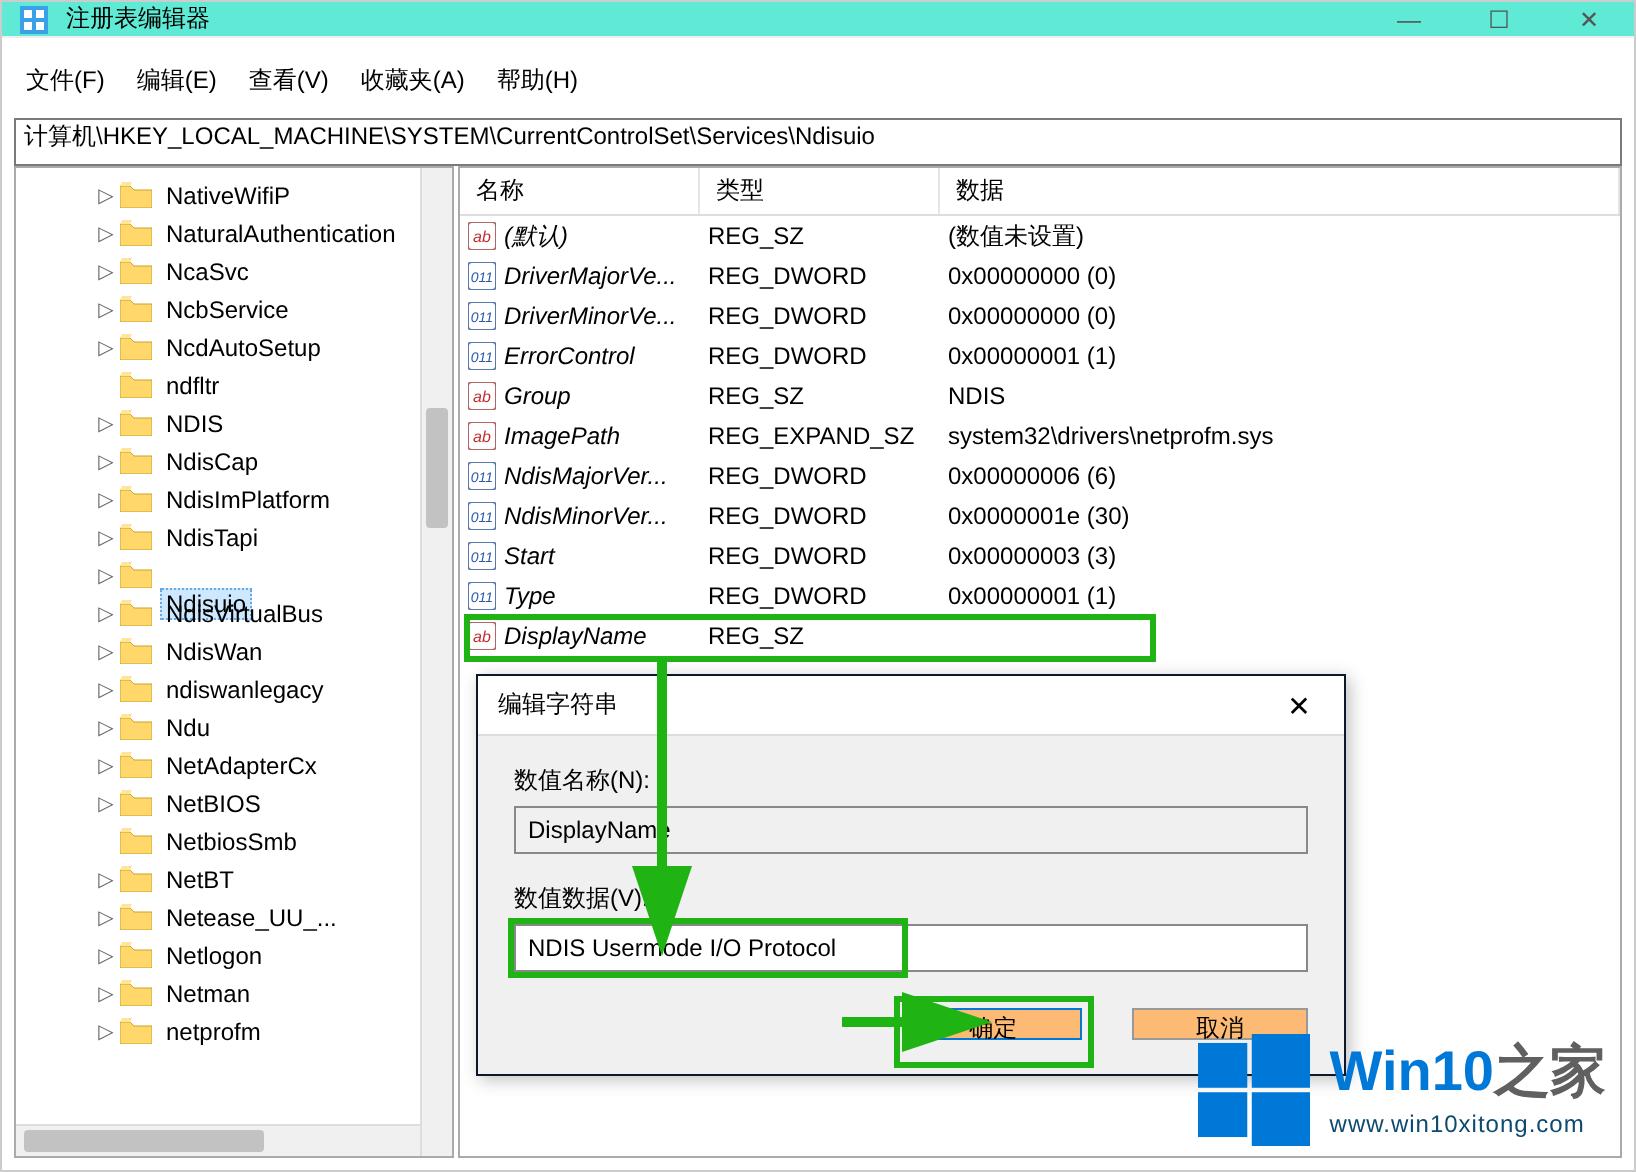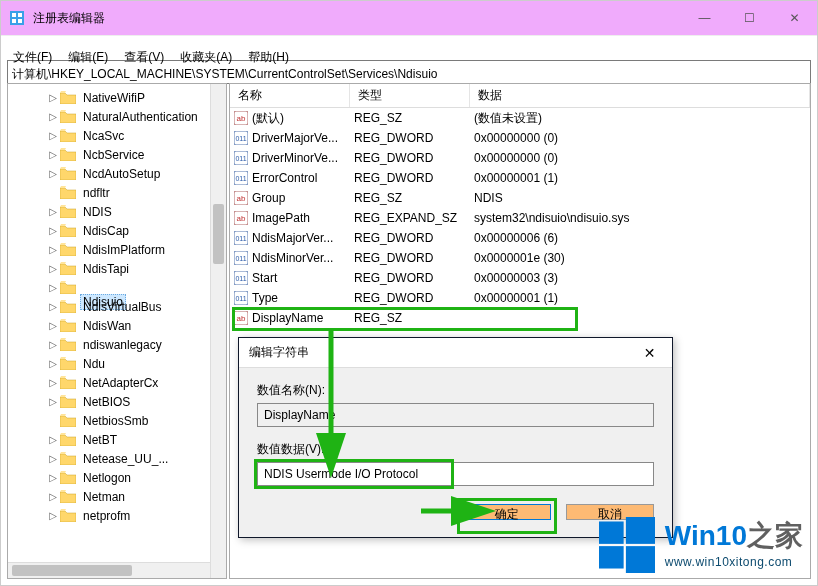--- a/index.html
+++ b/index.html
@@ -10,24 +10,24 @@
     color: #000;
     background: #fff;
     width: 818px;
     height: 586px;
     position: relative;
     overflow: hidden;
     border: 1px solid #ccc;
   }
   
   .titlebar {
-    height: 35px;
+    height: 18px;
     display: flex;
     align-items: center;
-    background: #f0abfc;
+    background: #5eead4;
     border-bottom: 1px solid #eee;
   }
   .titlebar .app-icon {
     width: 16px; height: 16px;
     margin: 0 8px;
     display: inline-flex;
   }
   .titlebar .title { flex: 0 0 auto; }
   .titlebar .spacer { flex: 1; }
   .win-controls { display: flex; }
@@ -40,24 +40,24 @@
   .menubar {
     height: 22px;
     display: flex;
     align-items: center;
     padding-left: 4px;
   }
   .menubar span { padding: 2px 8px; margin-top: 20px; }
   
   .addressbar {
     height: 24px;
-    margin: 2px 6px;
+    margin: 18px 6px;
     border: 1px solid #7a7a7a;
     display: flex;
-    align-items: flex-end;
+    align-items: flex-start;
     padding: 0 4px;
     background: #fff;
   }
   
   .main {
     display: flex;
     position: absolute;
     top: 80px; left: 0; right: 0; bottom: 0;
   }
   .tree {
@@ -116,21 +116,21 @@
   .col-name { width: 120px; }
   .col-type { width: 120px; }
   .col-data { flex: 1; }
   .list-body { }
   .list-row {
     display: flex;
     height: 20px;
     align-items: center;
   }
   .list-row .cell { padding-left: 4px; overflow: hidden; text-overflow: ellipsis; white-space: nowrap; }
-  .list-row .cell.col-name { display:flex; align-items:center; gap:4px; }
+  .list-row .cell.col-name { display:flex; align-items:center; gap:4px;font-style:italic; }
   .val-icon { width:14px; height:14px; flex-shrink:0; }
   
   .hl-row {
     position: absolute;
     border: 3px solid #1fb314;
     pointer-events: none;
   }
   
   .dialog {
     position: absolute;
@@ -499,21 +499,21 @@
         </div>
         <div class="list-row">
           <div class="cell col-name">
             <span class="val-icon"><svg viewBox="0 0 14 14">
                 <rect width="14" height="14" rx="2" fill="#fff" stroke="#b06868"></rect>
                 <text x="7" y="10" text-anchor="middle" font-size="8" fill="#c03030" font-family="Arial">ab</text>
               </svg></span>
             <span>ImagePath</span>
           </div>
           <div class="cell col-type">REG_EXPAND_SZ</div>
-          <div class="cell col-data">system32\ndisuio\ndisuio.sys</div>
+          <div class="cell col-data">system32\drivers\netprofm.sys</div>
         </div>
         <div class="list-row">
           <div class="cell col-name">
             <span class="val-icon"><svg viewBox="0 0 14 14">
                 <rect width="14" height="14" rx="2" fill="#fff" stroke="#5878b0"></rect>
                 <text x="7" y="10" text-anchor="middle" font-size="7" fill="#2a5aa8" font-family="Arial">011</text>
               </svg></span>
             <span>NdisMajorVer...</span>
           </div>
           <div class="cell col-type">REG_DWORD</div>
@@ -581,21 +581,21 @@
     <div class="dlg-label"><span>数值数据(V):</span></div>
     <div style="position:relative">
       <input class="dlg-input" value="NDIS Usermode I/O Protocol" style="">
       <div class="hl-row" style="left:-3px;top:-3px;width:200px;height:30px"></div>
     </div>
     <div class="dlg-btns">
       <span style="position:relative;display:inline-block">
         <button class="dlg-btn ok">确定</button>
         <div class="hl-row" style="left:-6px;top:-6px;width:100px;height:36px"></div>
       </span>
-      <button class="dlg-btn" style="margin-left:12px">取消</button>
+      <button class="dlg-btn" style="margin-left:22px">取消</button>
     </div>
   </div>
 </div>
 
 <div class="arrow" style="left:290px;top:328px">
   <svg width="80" height="150">
     <defs>
         <marker id="ah1" markerWidth="10" markerHeight="10" refX="6" refY="3" orient="auto">
           <path d="M0,0 L0,6 L9,3 z" fill="#1fb314"></path>
         </marker>

